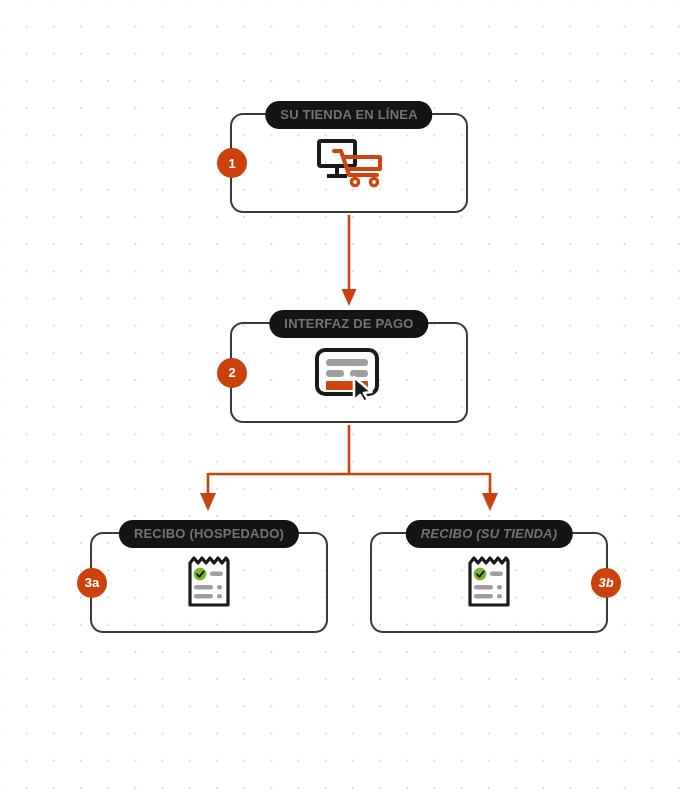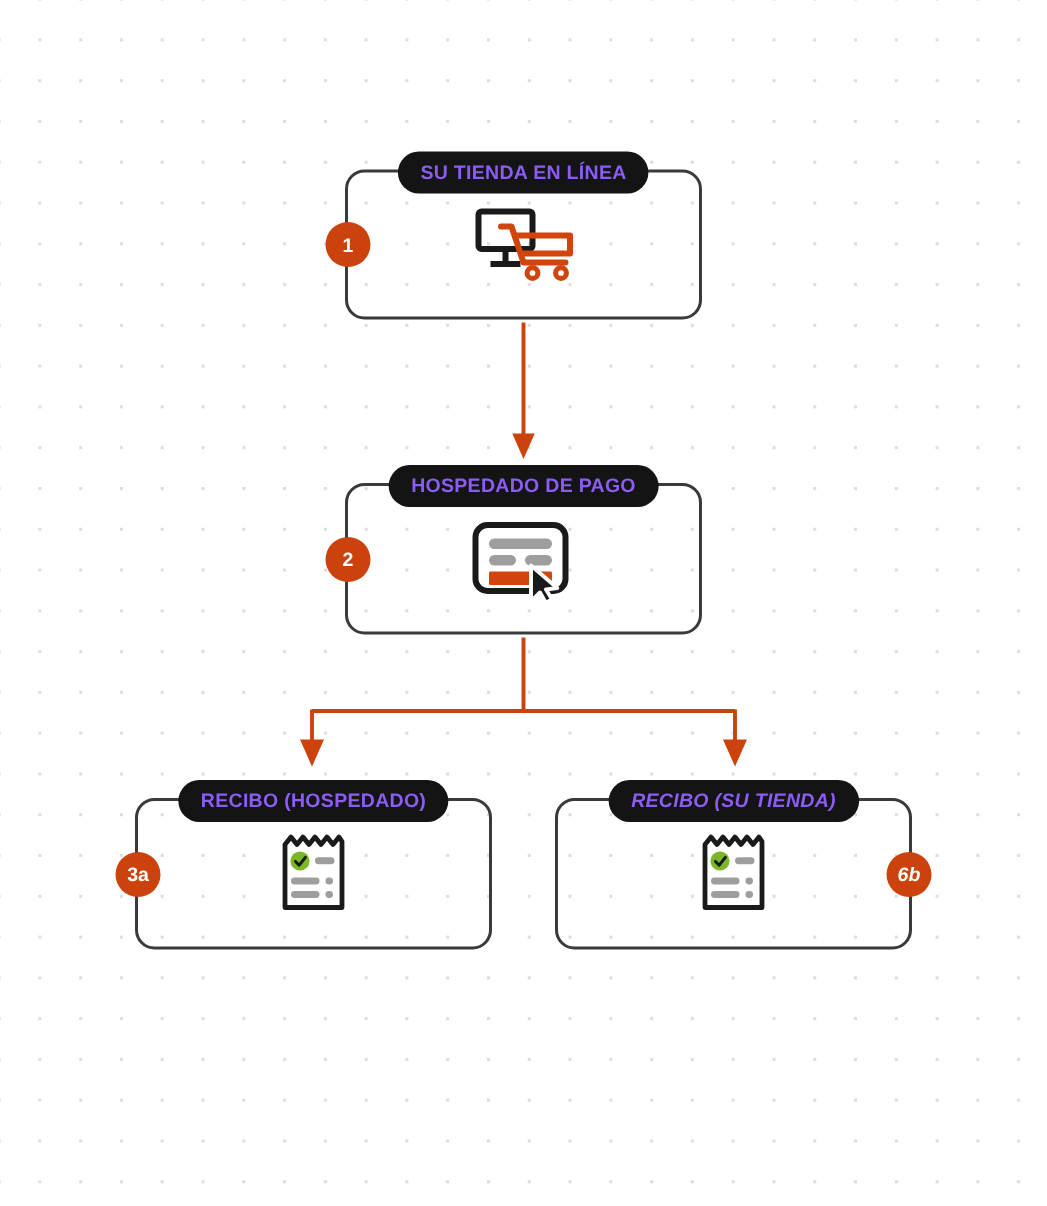--- a/index.html
+++ b/index.html
@@ -43,21 +43,21 @@
     border-radius: 13px;
     background: transparent;
   }
 
   .node-title {
     position: absolute;
     top: -14px;
     left: 50%;
     transform: translateX(-50%);
     background: #141414;
-    color: #8b5cf6;
+    color: #737373;
     font-size: 13px;
     font-weight: bold;
     letter-spacing: 0.2px;
     line-height: 1;
     padding: 7px 15px 8px 15px;
     border-radius: 15px;
     white-space: nowrap;
     font-family: "Liberation Sans", sans-serif;
   }
 
@@ -129,21 +129,21 @@
 
         <path d="M20 14 L27 14 L35 38 L63 38" fill="none" stroke="#d2440e" stroke-width="4" stroke-linecap="round" stroke-linejoin="round"></path>
         <path d="M30 20 L66 20 L66 32 L35 32" fill="none" stroke="#d2440e" stroke-width="4" stroke-linecap="round" stroke-linejoin="round"></path>
         <circle cx="41" cy="45" r="3.6" fill="none" stroke="#d2440e" stroke-width="3.4"></circle>
         <circle cx="60" cy="45" r="3.6" fill="none" stroke="#d2440e" stroke-width="3.4"></circle>
       </svg>
     </div>
   </div>
 
   <div class="node" id="node-payment">
-    <div class="node-title">HOSPEDADO DE PAGO</div>
+    <div class="node-title">INTERFAZ DE PAGO</div>
     <div class="badge left">2</div>
     <div class="icon-wrap">
       <svg width="72" height="58" viewBox="0 0 72 58">
         <rect x="4" y="6" width="60" height="44" rx="8" fill="#ffffff" stroke="#1a1a1a" stroke-width="4"></rect>
         <rect x="13" y="15" width="42" height="7" rx="3.5" fill="#9e9e9e"></rect>
         <rect x="13" y="26" width="18" height="7" rx="3.5" fill="#9e9e9e"></rect>
         <rect x="37" y="26" width="18" height="7" rx="3.5" fill="#9e9e9e"></rect>
         <rect x="13" y="37" width="42" height="9" rx="1" fill="#d2440e"></rect>
 
         <path d="M41 33 L41 57 L47 51 L51 58 L55 55.5 L51 49 L58.5 48 Z" fill="#1a1a1a" stroke="#ffffff" stroke-width="2.6" stroke-linejoin="round"></path>
@@ -164,21 +164,21 @@
         <rect x="10" y="30" width="19" height="4.6" rx="2.3" fill="#9e9e9e"></rect>
         <rect x="33" y="30" width="5" height="4.6" rx="2.3" fill="#9e9e9e"></rect>
         <rect x="10" y="39" width="19" height="4.6" rx="2.3" fill="#9e9e9e"></rect>
         <rect x="33" y="39" width="5" height="4.6" rx="2.3" fill="#9e9e9e"></rect>
       </svg>
     </div>
   </div>
 
   <div class="node" id="node-receipt-own">
     <div class="node-title">RECIBO (SU TIENDA)</div>
-    <div class="badge right">6b</div>
+    <div class="badge right">3b</div>
     <div class="icon-wrap">
       <svg width="50" height="56" viewBox="0 0 50 56">
         <path d="M6 8 L10 3 L14 8 L18 3 L22 8 L26 3 L30 8 L34 3 L38 8 L42 3 L44 6
                  L44 50 L6 50 Z" fill="#ffffff" stroke="#1a1a1a" stroke-width="3.2" stroke-linejoin="round"></path>
         <circle cx="16" cy="19" r="6.4" fill="#7ab828"></circle>
         <path d="M13 19.3 L15.4 21.8 L19.6 16.6" fill="none" stroke="#1a1a1a" stroke-width="2" stroke-linecap="round" stroke-linejoin="round"></path>
         <rect x="26" y="16.5" width="13" height="4.6" rx="2.3" fill="#9e9e9e"></rect>
         <rect x="10" y="30" width="19" height="4.6" rx="2.3" fill="#9e9e9e"></rect>
         <rect x="33" y="30" width="5" height="4.6" rx="2.3" fill="#9e9e9e"></rect>
         <rect x="10" y="39" width="19" height="4.6" rx="2.3" fill="#9e9e9e"></rect>

